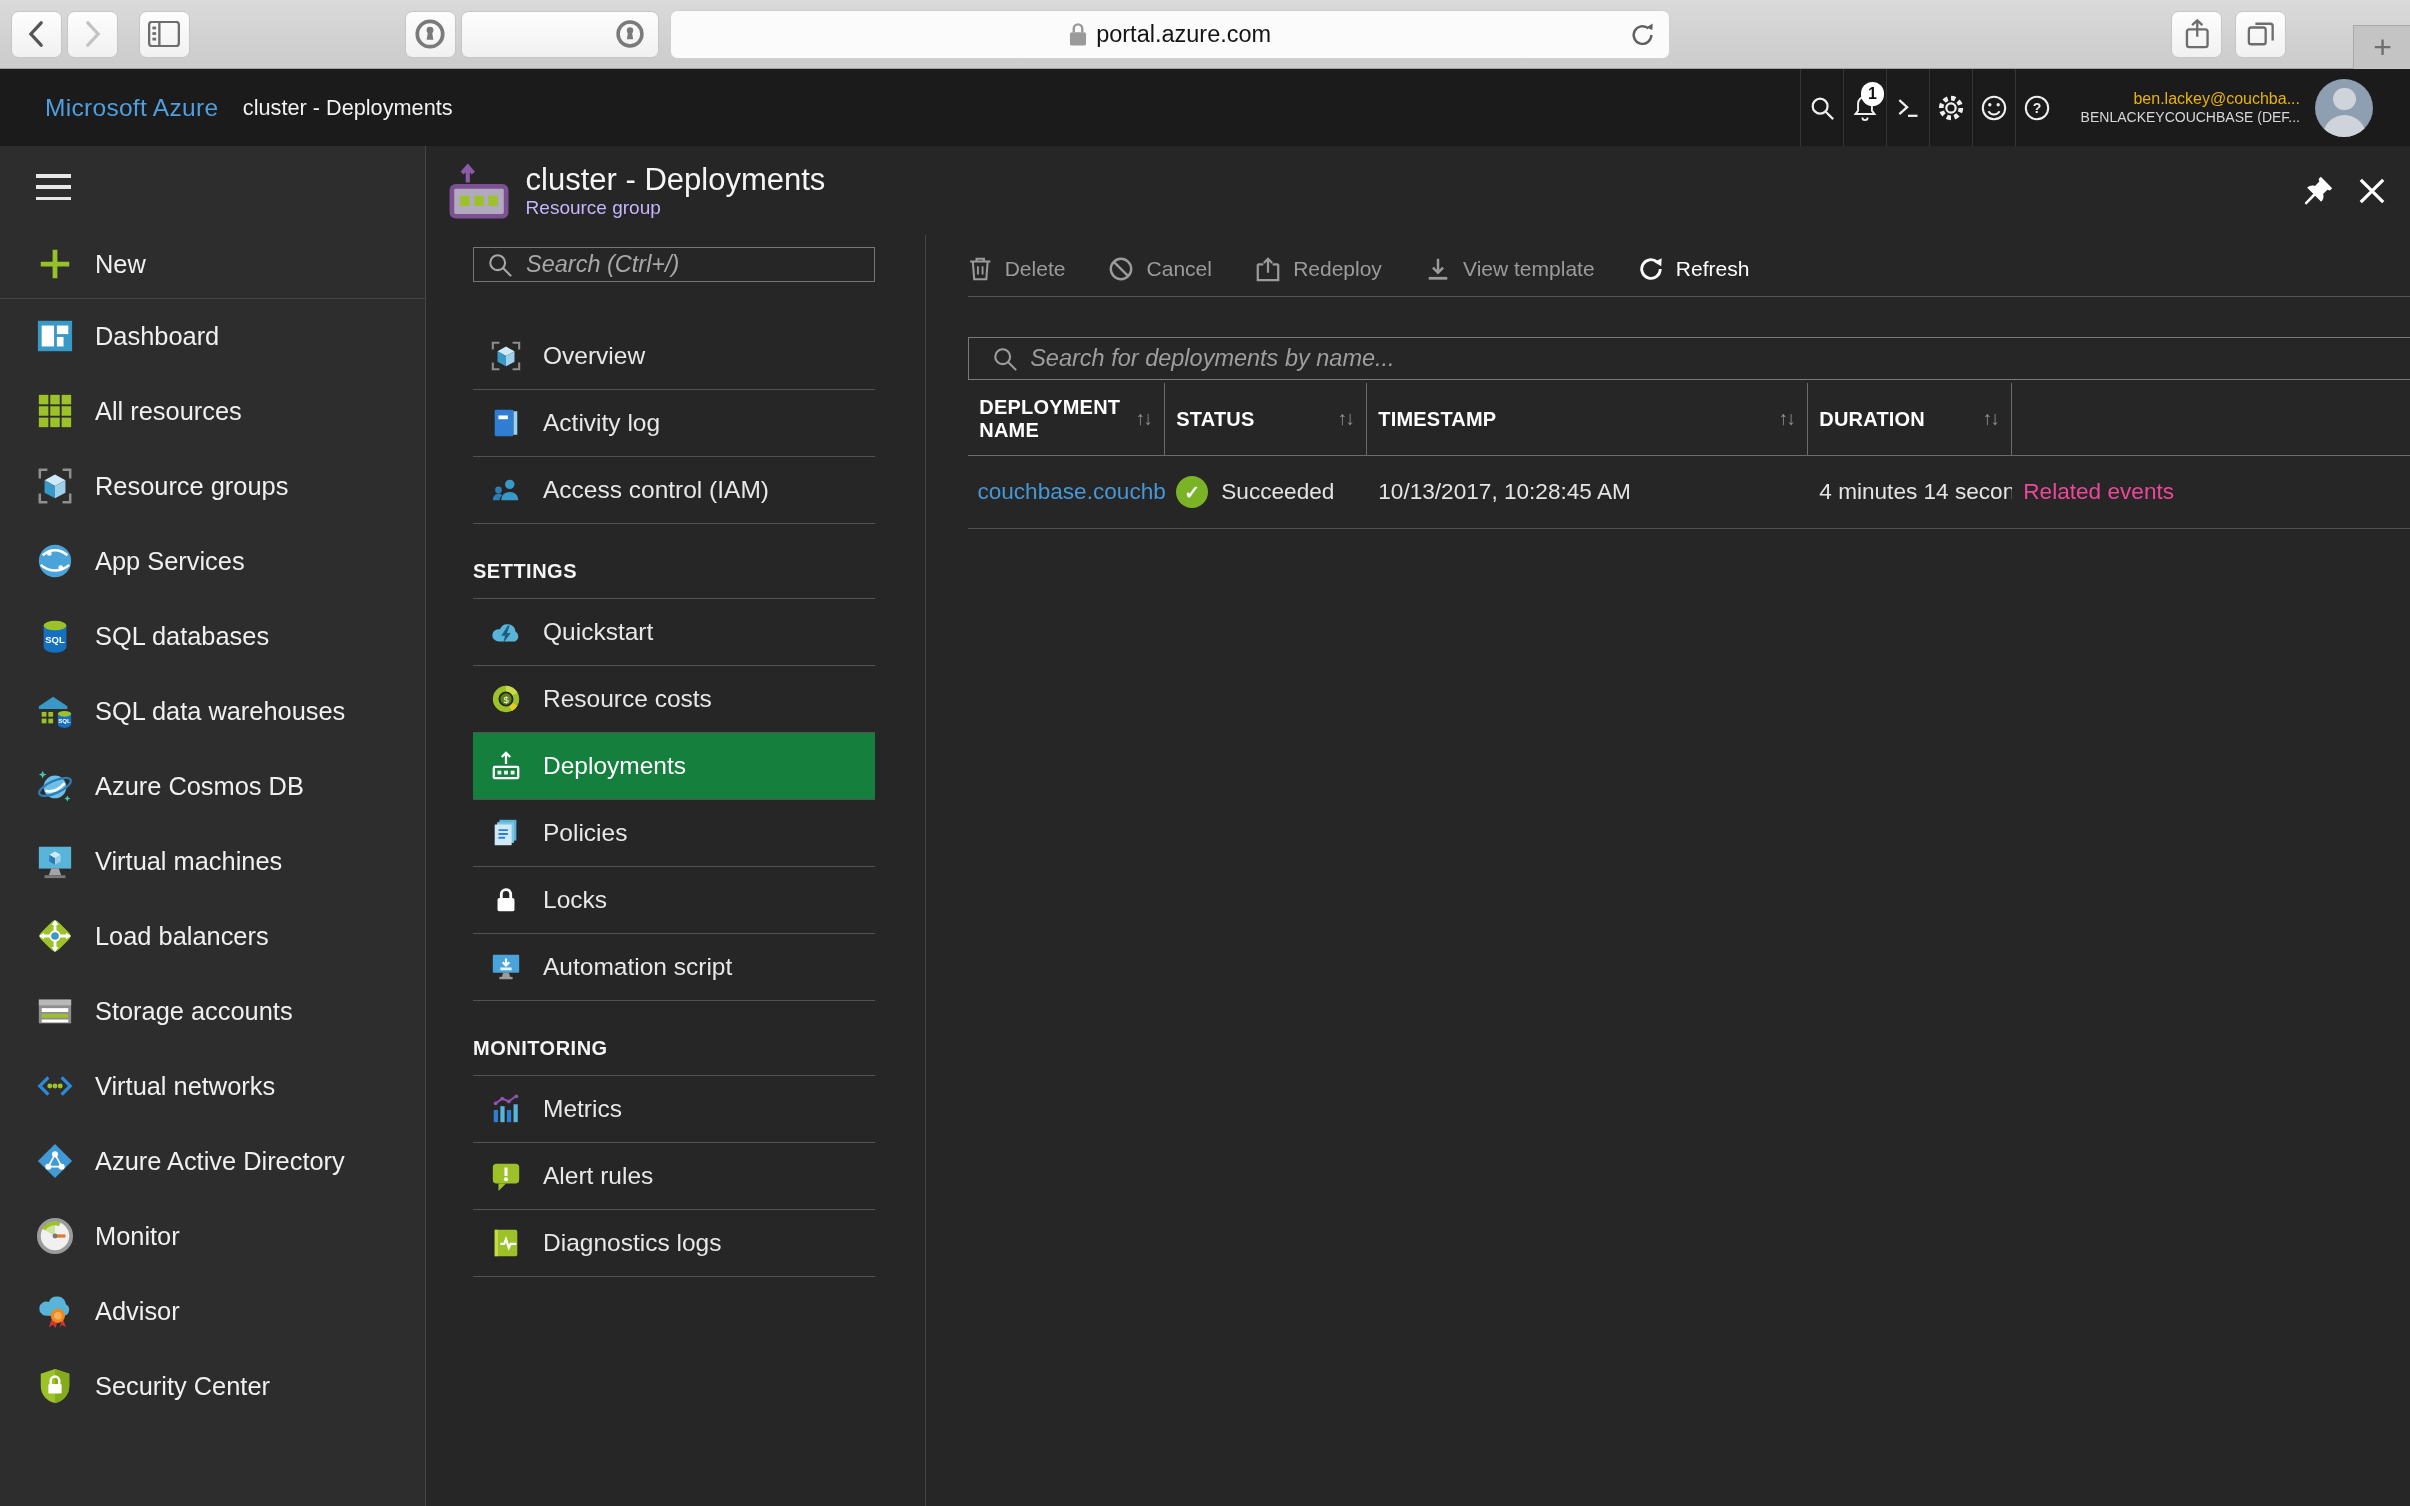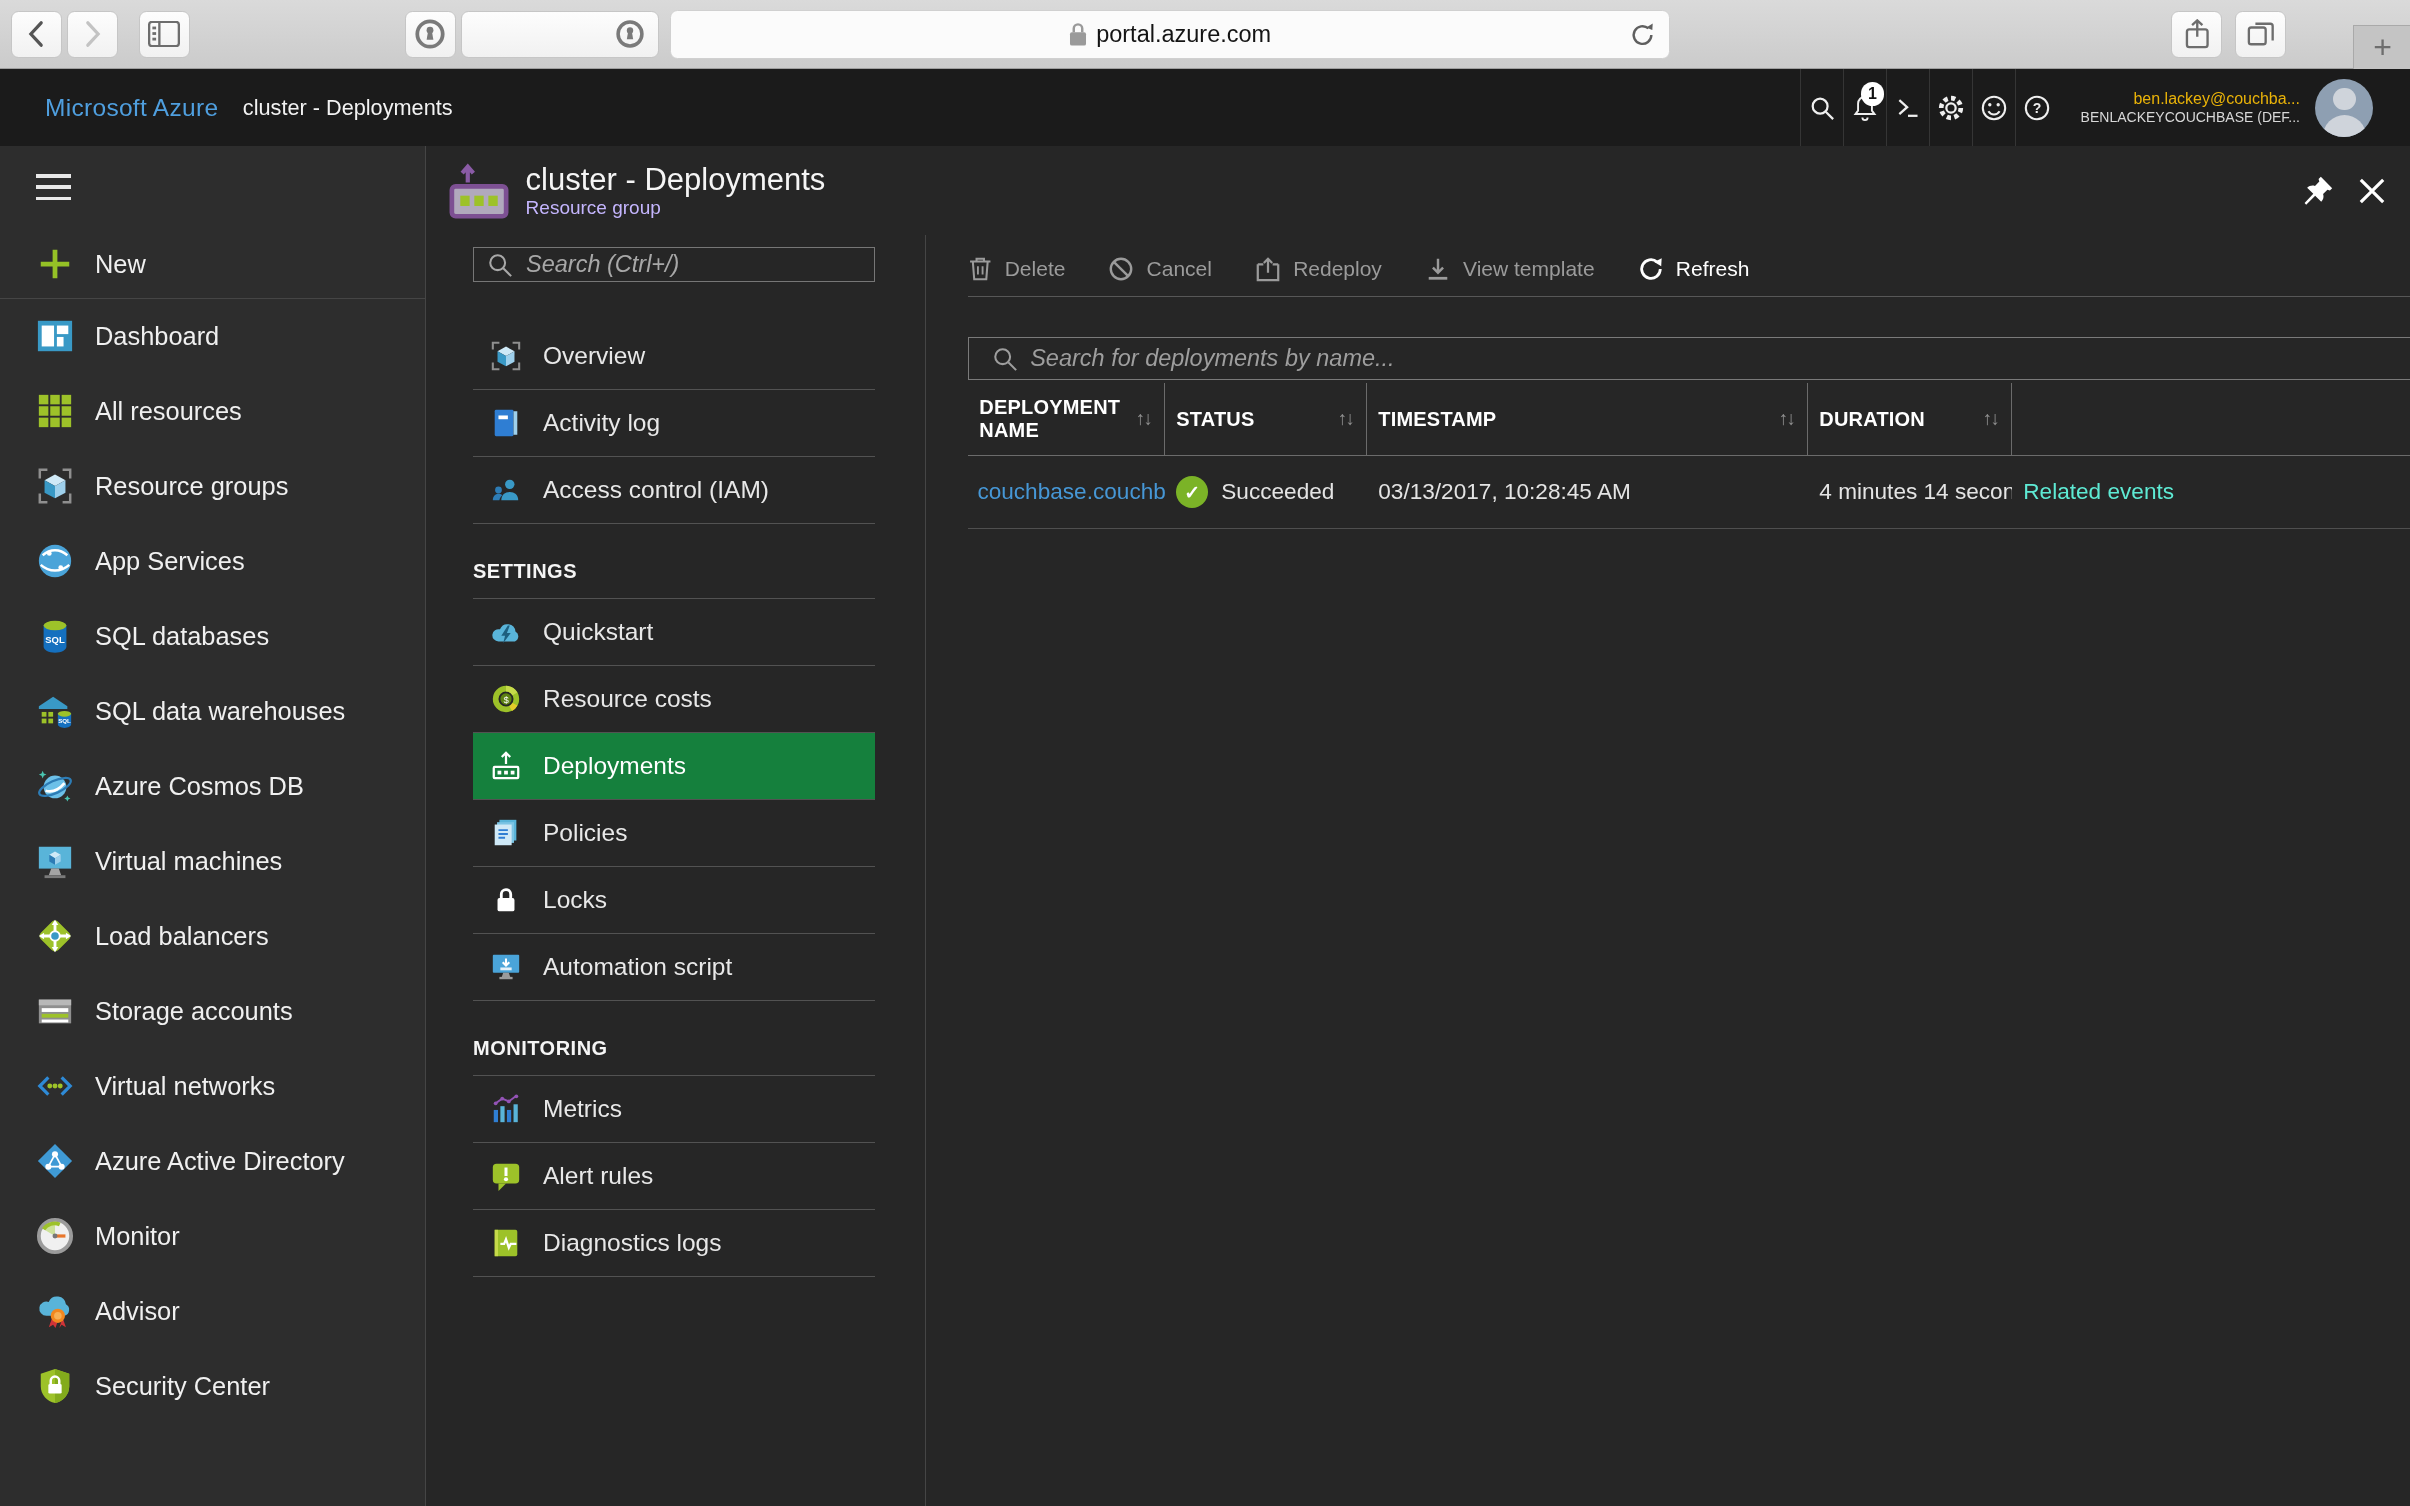--- a/index.html
+++ b/index.html
@@ -102,21 +102,21 @@
     color:#fff; font-size:20px; font-weight:bold; border-right:0.9px solid #6b6b6b; letter-spacing:0.2px; }
   .th:last-child, .th.no-div { border-right:none; }
   .th .sort { color:#8f8f8f; font-size:19px; font-weight:normal; letter-spacing:-1.9px; }
   .trow { display:grid; grid-template-columns:197px 202px 441px 204px 1fr; height:73px;
     border-bottom:0.9px solid #4f4f4f; align-items:center; font-size:22.6px; color:#e4e4e4; }
   .td { padding-left:11.3px; white-space:nowrap; overflow:hidden; }
   .td.name { color:#4697d6; padding-left:9.4px; }
   .td.status { display:flex; align-items:center; }
   .status-dot { width:32px; height:32px; border-radius:50%; background:#7bb327; color:#fff;
     display:flex; align-items:center; justify-content:center; font-size:19px; font-weight:bold; margin-right:13px; flex:0 0 auto; }
-  .td.link { color:#5eead4; }
+  .td.link { color:#ec4899; }
   svg { display:block; }
 </style>
 </head>
 <body>
 
 <div class="screen">
 
   <div class="chrome">
     <div class="cbtn">
       <svg width="21" height="28" viewBox="0 0 22 30">
@@ -708,21 +708,21 @@
                 <span class="sort">↑↓</span>
               </div>
               <div class="th no-div"></div>
             </div>
             <div class="trow">
               <div class="td name">couchbase.couchbase-ent...</div>
               <div class="td status">
                 <span class="status-dot">✓</span>
                 <span>Succeeded</span>
               </div>
-              <div class="td">03/13/2017, 10:28:45 AM</div>
+              <div class="td">10/13/2017, 10:28:45 AM</div>
               <div class="td">4 minutes 14 seconds</div>
               <div class="td link">Related events</div>
             </div>
           </div>
         </div>
 
       </div>
     </div>
   </div>
 </div>

